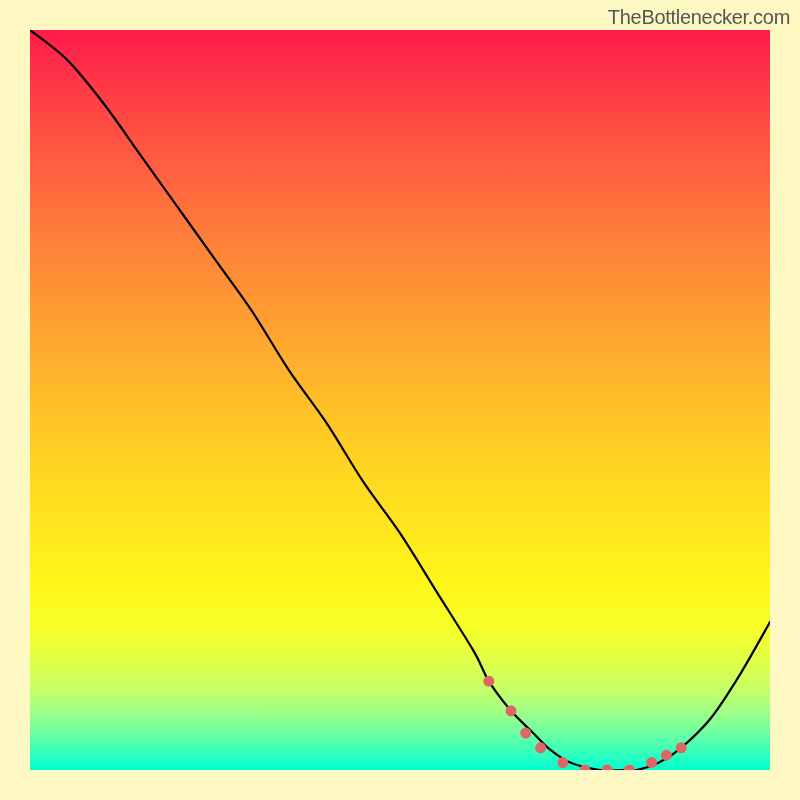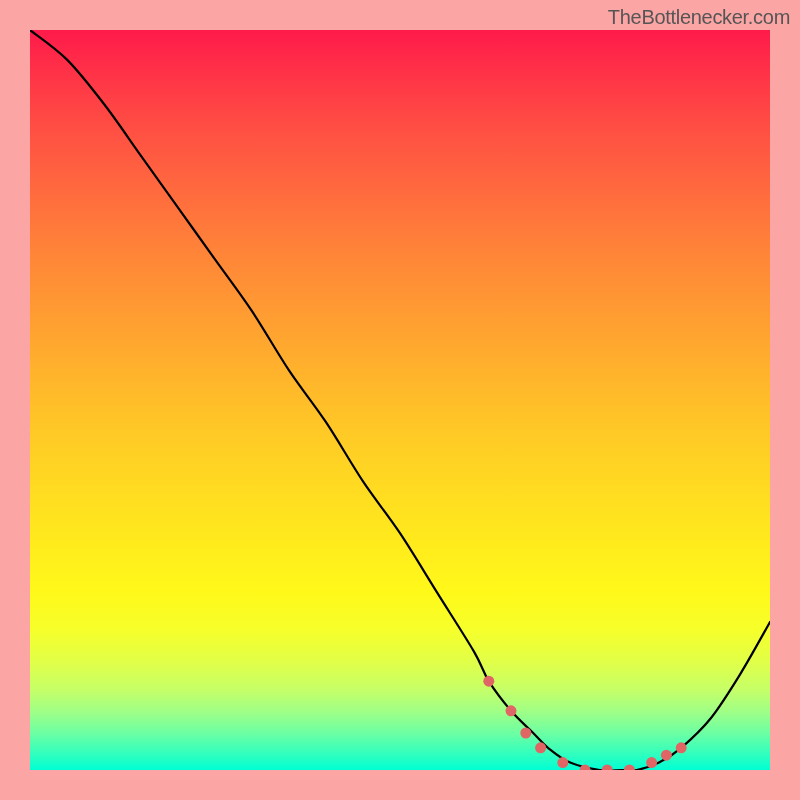--- a/index.html
+++ b/index.html
@@ -8,21 +8,21 @@
     width: 800px;
     height: 800px;
     overflow: hidden;
     background: #000;
     font-family: Arial, Helvetica, sans-serif;
   }
   .chart-container {
     position: relative;
     width: 800px;
     height: 800px;
-    background: #fca5a5;
+    background: #fef9c3;
   }
   .plot-area {
     position: absolute;
     left: 30px;
     top: 30px;
     width: 740px;
     height: 740px;
   }
   .gradient-bg {
     position: absolute;

